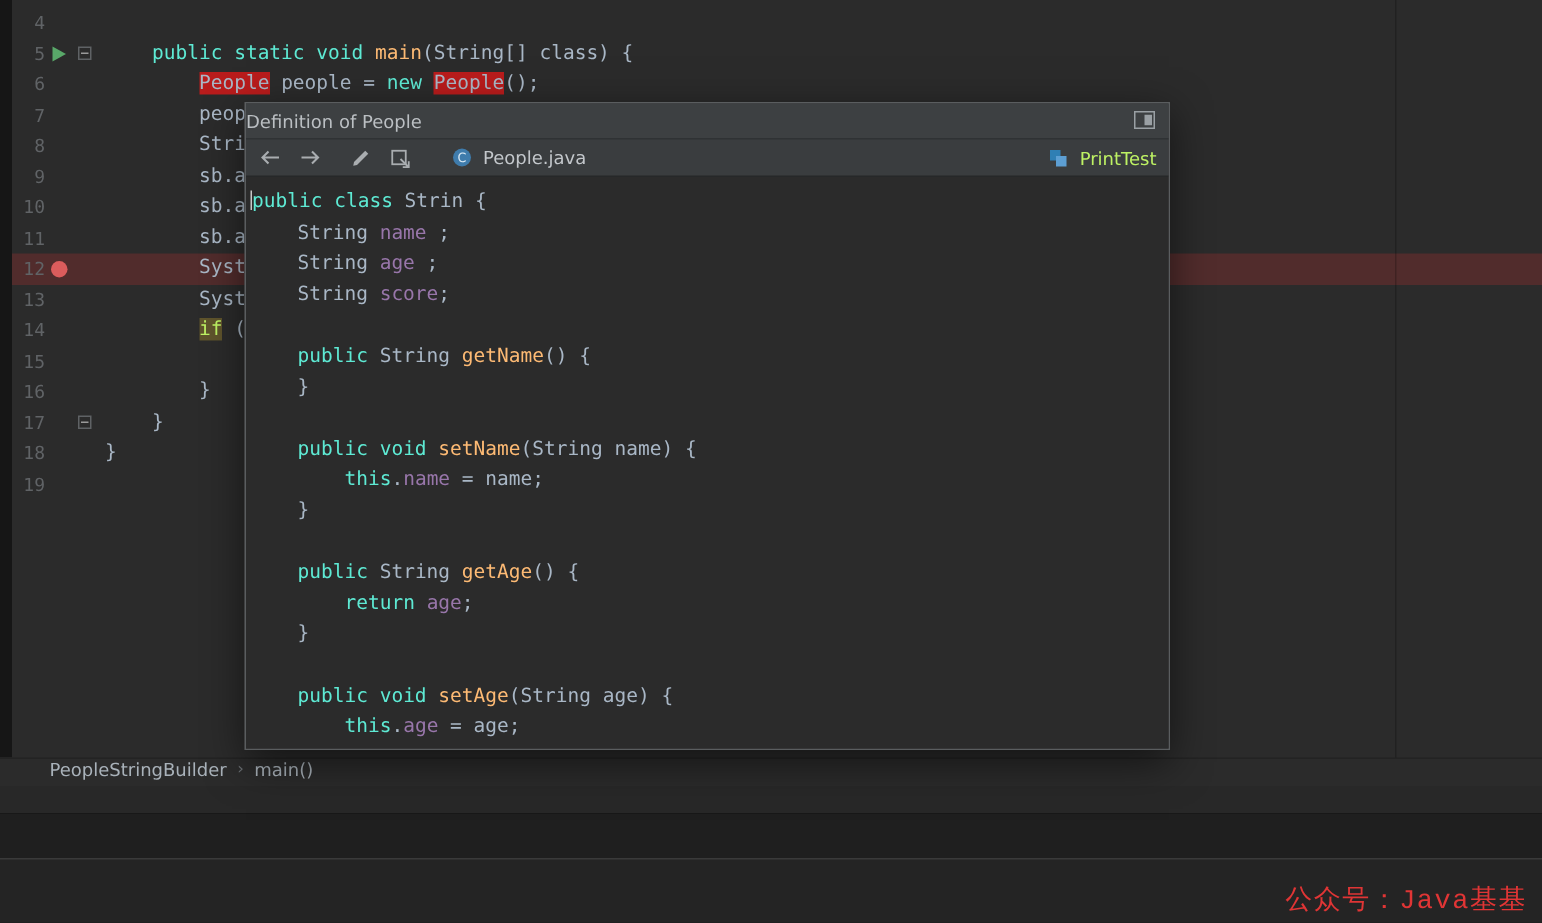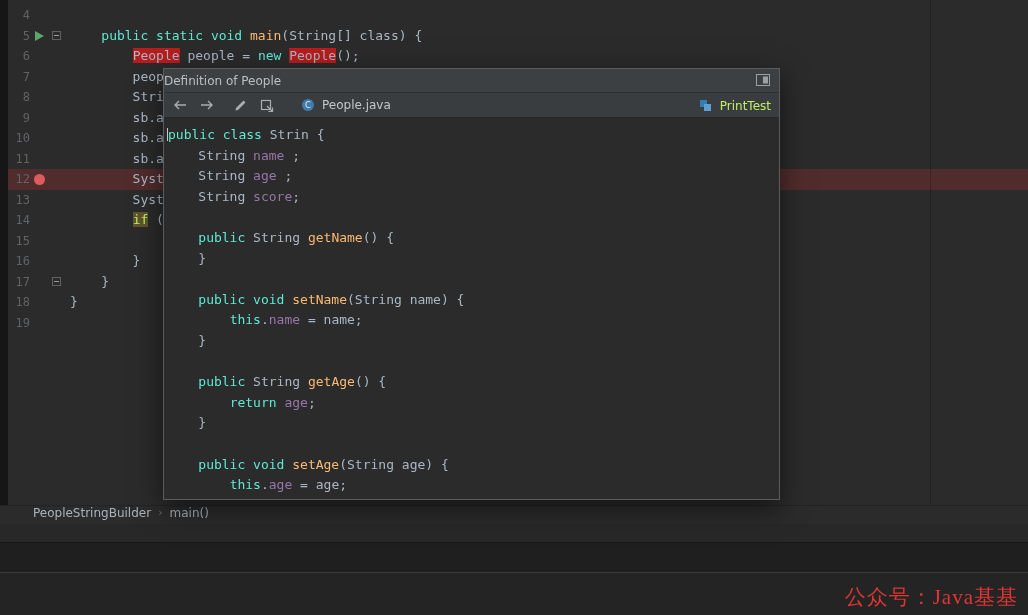--- a/index.html
+++ b/index.html
@@ -32,22 +32,22 @@
   .margin-guide{position:absolute;left:930px;top:0;height:505px;width:1px;background:rgba(0,0,0,.22);z-index:2}
 
   
   .breadcrumb-bar{position:absolute;left:0;top:505px;width:100%;height:19px;background:#2b2b2b;
                   border-top:1px solid #232323;display:flex;align-items:flex-start;padding-left:33px;
                   font-size:12px;color:#a9b2ba;gap:7px}
   .breadcrumb-bar .sep{color:#6a6f73;font-size:11px}
   .band1{position:absolute;left:0;top:524px;width:100%;height:19px;background:#282828;border-bottom:1px solid #181818}
   .band2{position:absolute;left:0;top:543px;width:100%;height:29px;background:#1f1f1f}
   .band3{position:absolute;left:0;top:572px;width:100%;height:43px;background:#242424;border-top:1px solid #3a3a3a}
-  .watermark{position:absolute;right:10px;bottom:4px;font-family:Liberation Serif, serif;
-             font-size:21px;color:#e03535;letter-spacing:1px;white-space:nowrap}
+  .watermark{position:absolute;right:10px;bottom:4px;font-family:Liberation Mono, monospace;
+             font-size:18px;color:#e03535;letter-spacing:1px;white-space:nowrap}
 
   
   .popup{position:absolute;left:163px;top:68px;width:617px;height:432px;background:#2b2b2b;
          border:1px solid #5a5d5f;box-shadow:0 8px 26px rgba(0,0,0,.55);z-index:5;
          display:flex;flex-direction:column}
   .popup-title{height:23px;background:#3d4042;flex:none;position:relative;display:flex;
                align-items:center;justify-content:flex-start;color:#bbbfc3;font-size:12px}
   .win-icon{position:absolute;right:9px;top:5px;width:14px;height:12px;display:inline-block}
   .popup-toolbar{height:26px;background:#3a3d3f;flex:none;border-top:1px solid #2f3234;
                  border-bottom:1px solid #262829;display:flex;align-items:center;

